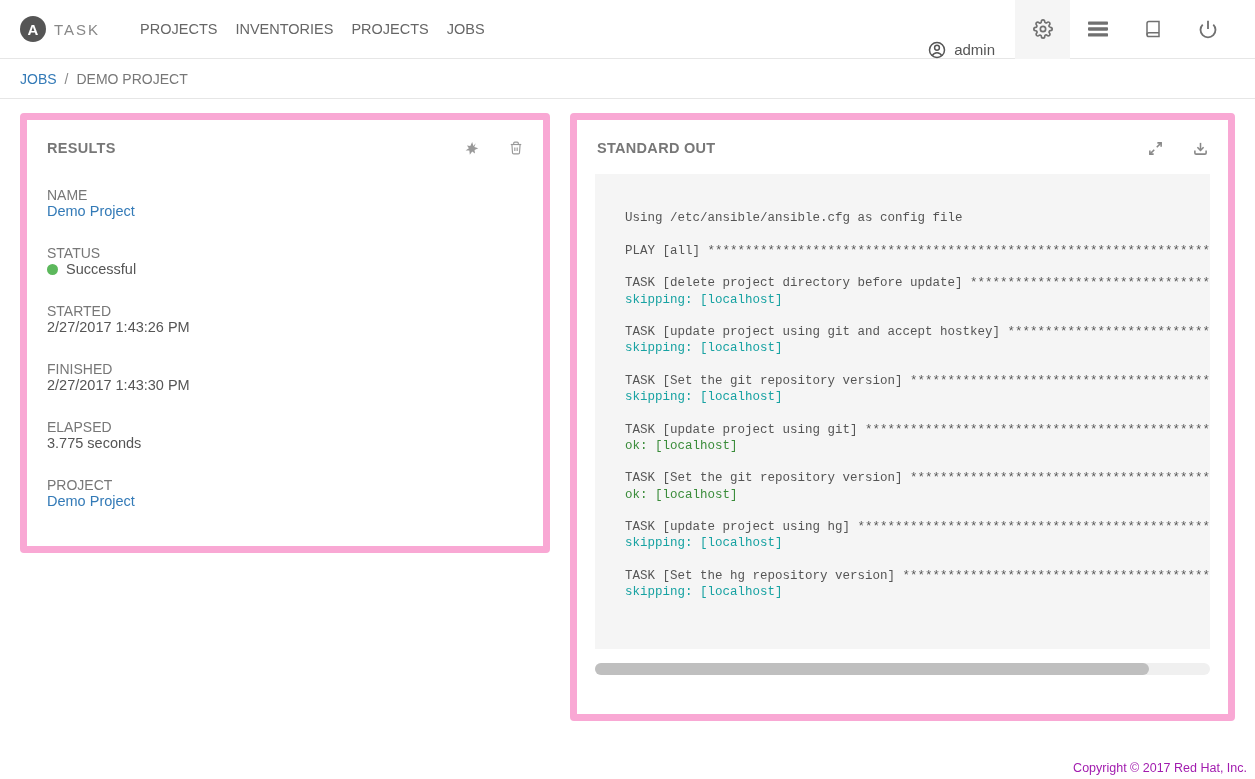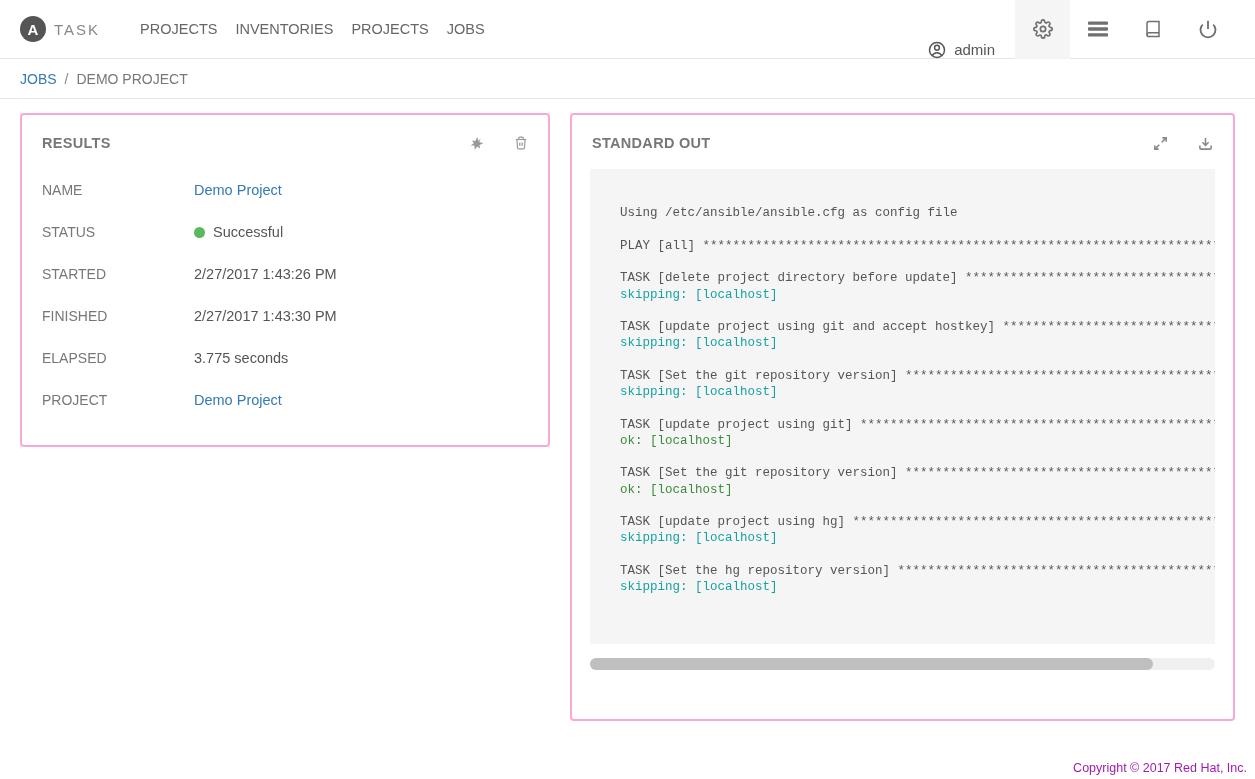--- a/index.html
+++ b/index.html
@@ -38,35 +38,35 @@
   display: flex; align-items: center;
   height: 40px; padding: 0 20px;
   border-bottom: 1px solid #e6e6e6;
   font-size: 14px;
 }
 .subheader .crumb-link { color: #337ab7; text-decoration: none; }
 .subheader .sep { margin: 0 8px; color: #888; }
 .subheader .crumb-current { color: #777; }
 .content { display: flex; padding: 14px 20px 0 20px; gap: 20px; align-items: flex-start;}
 .panel {
-  border: 2px solid #f9a8d4;
+  border: 7px solid #f9a8d4;
   border-radius: 4px;
   background: #fff;
 }
 .panel-left { width: 596px; }
 .panel-right { width: 665px; min-height: 608px; position: relative;}
 .panel-head {
   display: flex; align-items: center; justify-content: space-between;
   padding: 20px 20px 14px 20px;
 }
 .panel-title { font-weight: 700; color: #777; font-size: 14.5px; letter-spacing: 0.3px;}
 .panel-head-actions { display: flex; gap: 30px; color: #999; }
 .panel-head-actions span { cursor: pointer; }
 .detail-table { padding: 4px 20px 24px 20px; }
-.detail-row { display: flex; padding: 13px 0; }
+.detail-row { display: flex; padding: 13px 0; flex-direction: column; }
 .detail-label { width: 152px; color: #777; font-size: 14px; }
 .detail-value { color: #555; font-size: 14.5px;}
 .detail-value a { color: #337ab7; text-decoration: none; }
 .status-group { display: flex; align-items: center; }
 .status-dot {
   width: 11px; height: 11px; border-radius: 50%; background: #5cb85c; margin-right: 8px;
 }
 .stdout-wrap {
   margin: 4px 18px 14px 18px;
   background: #f5f5f5;

